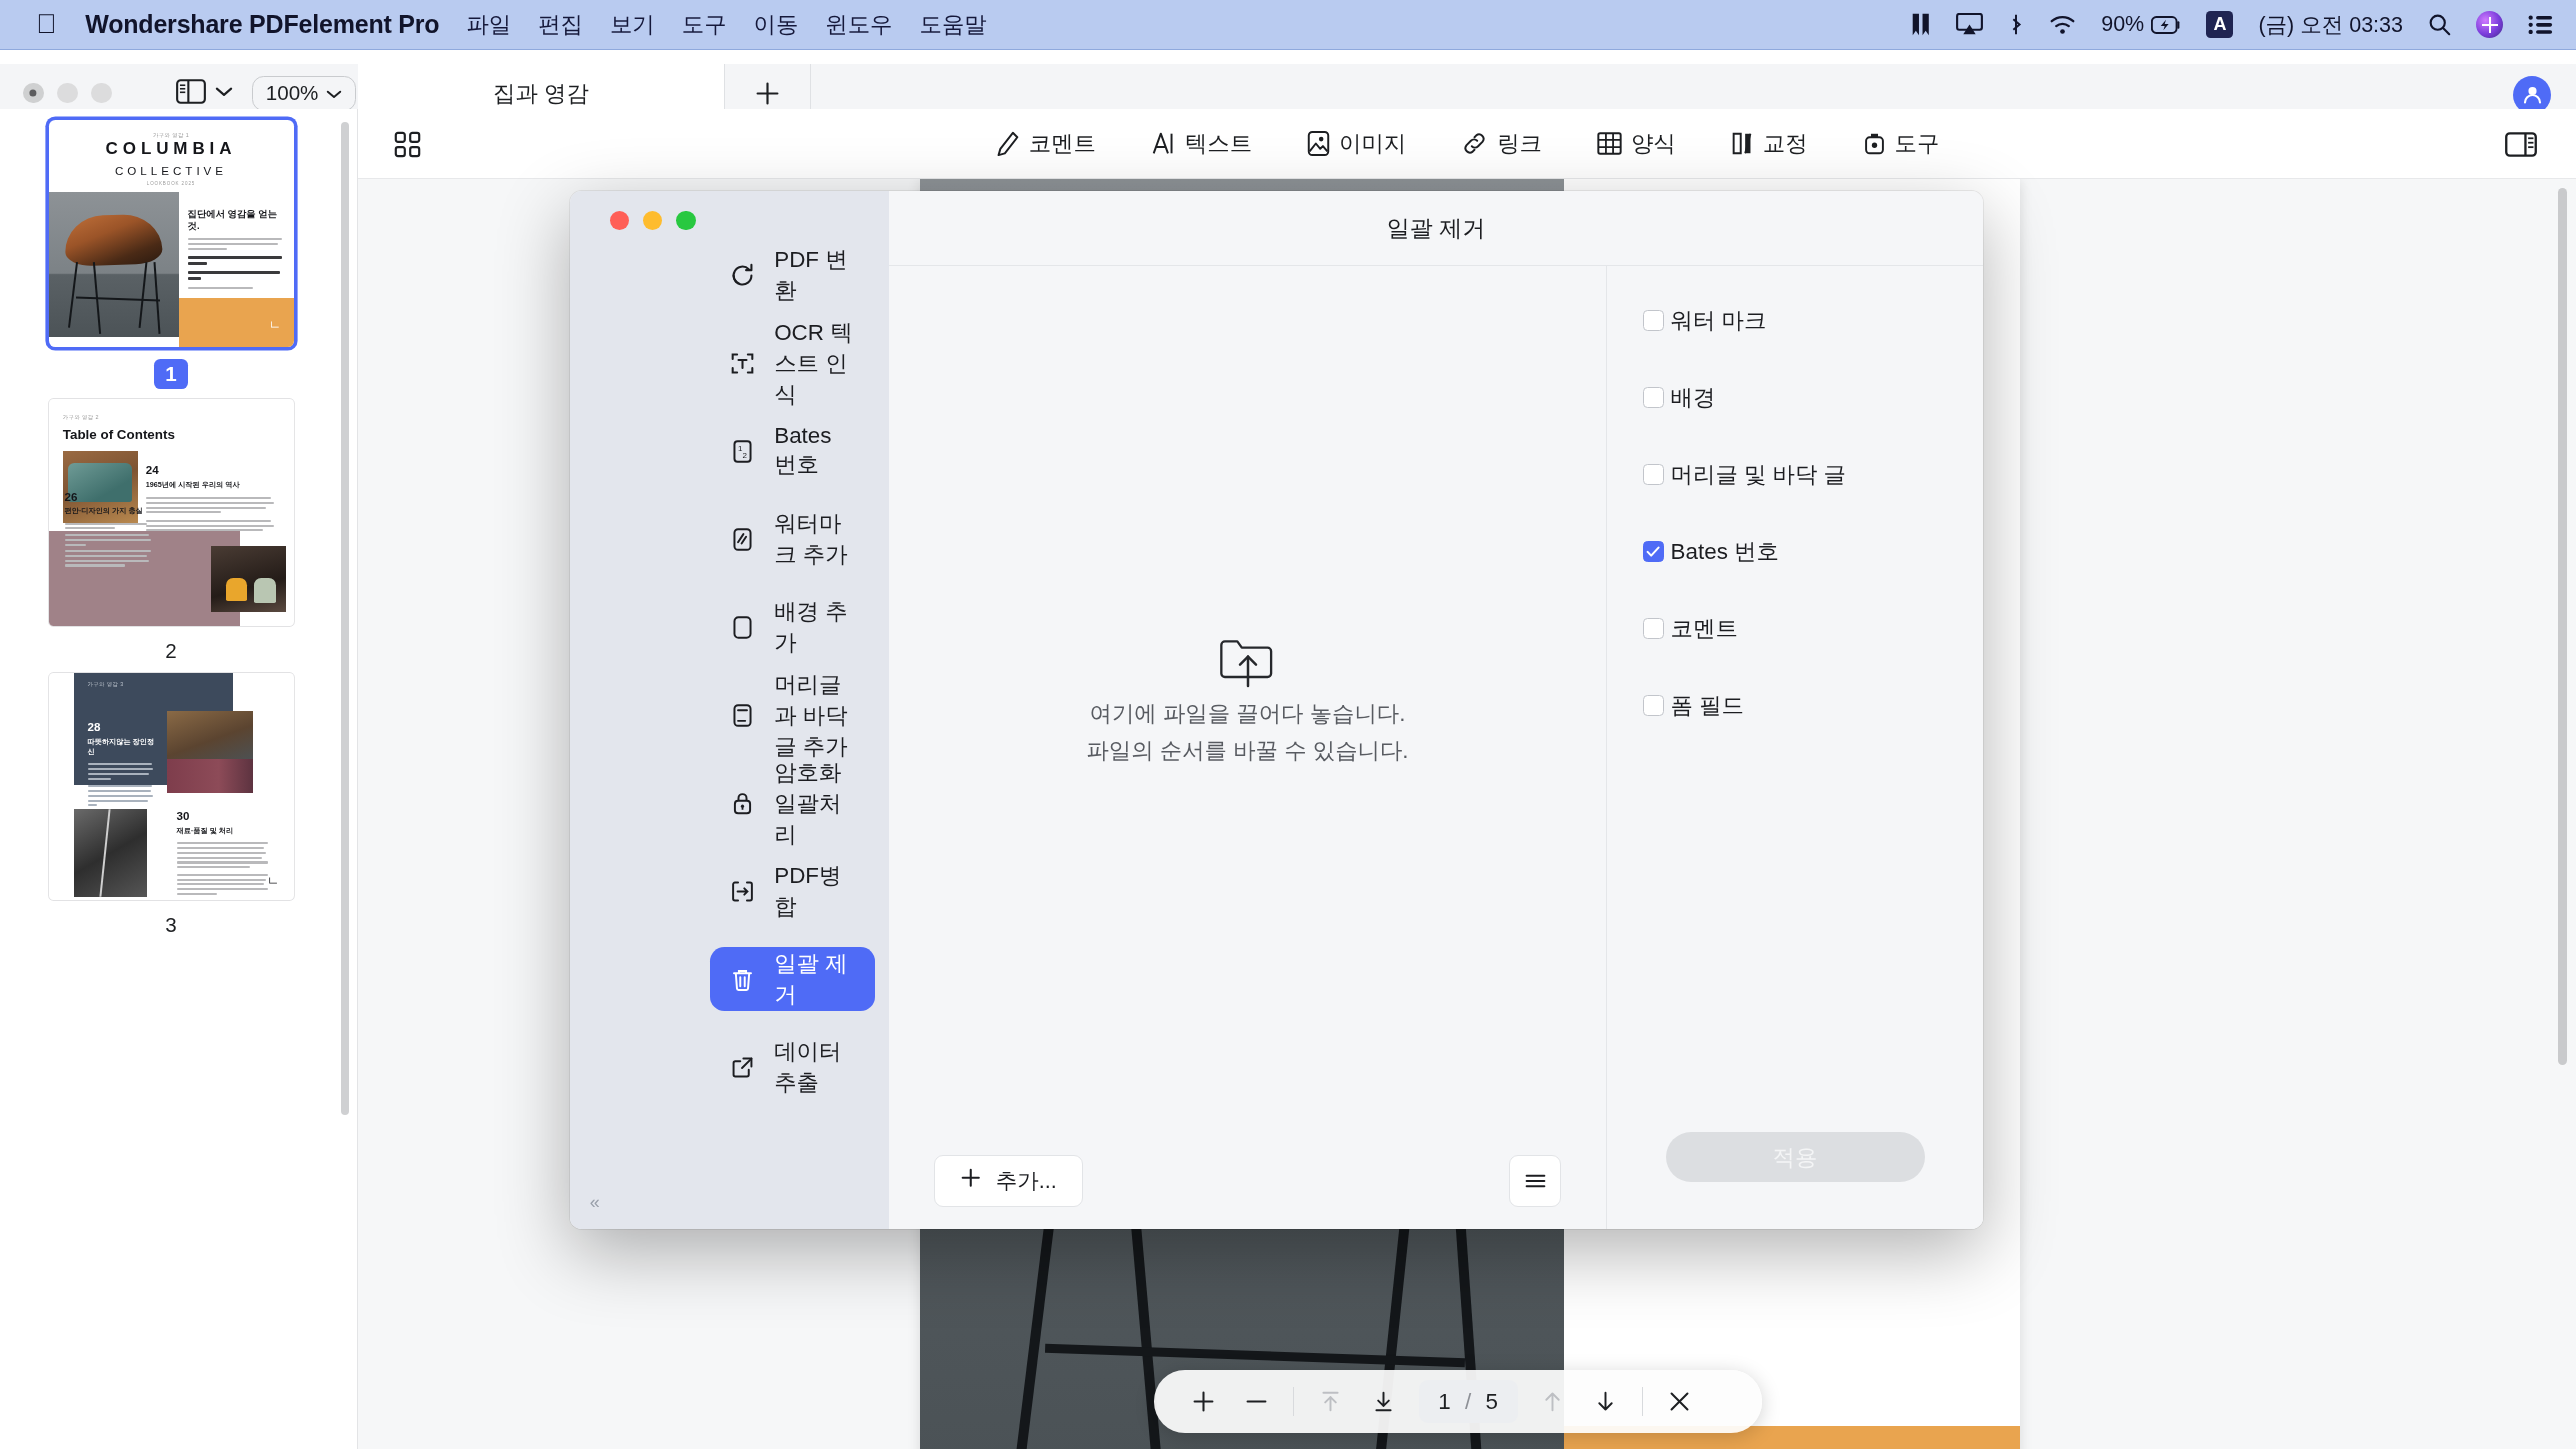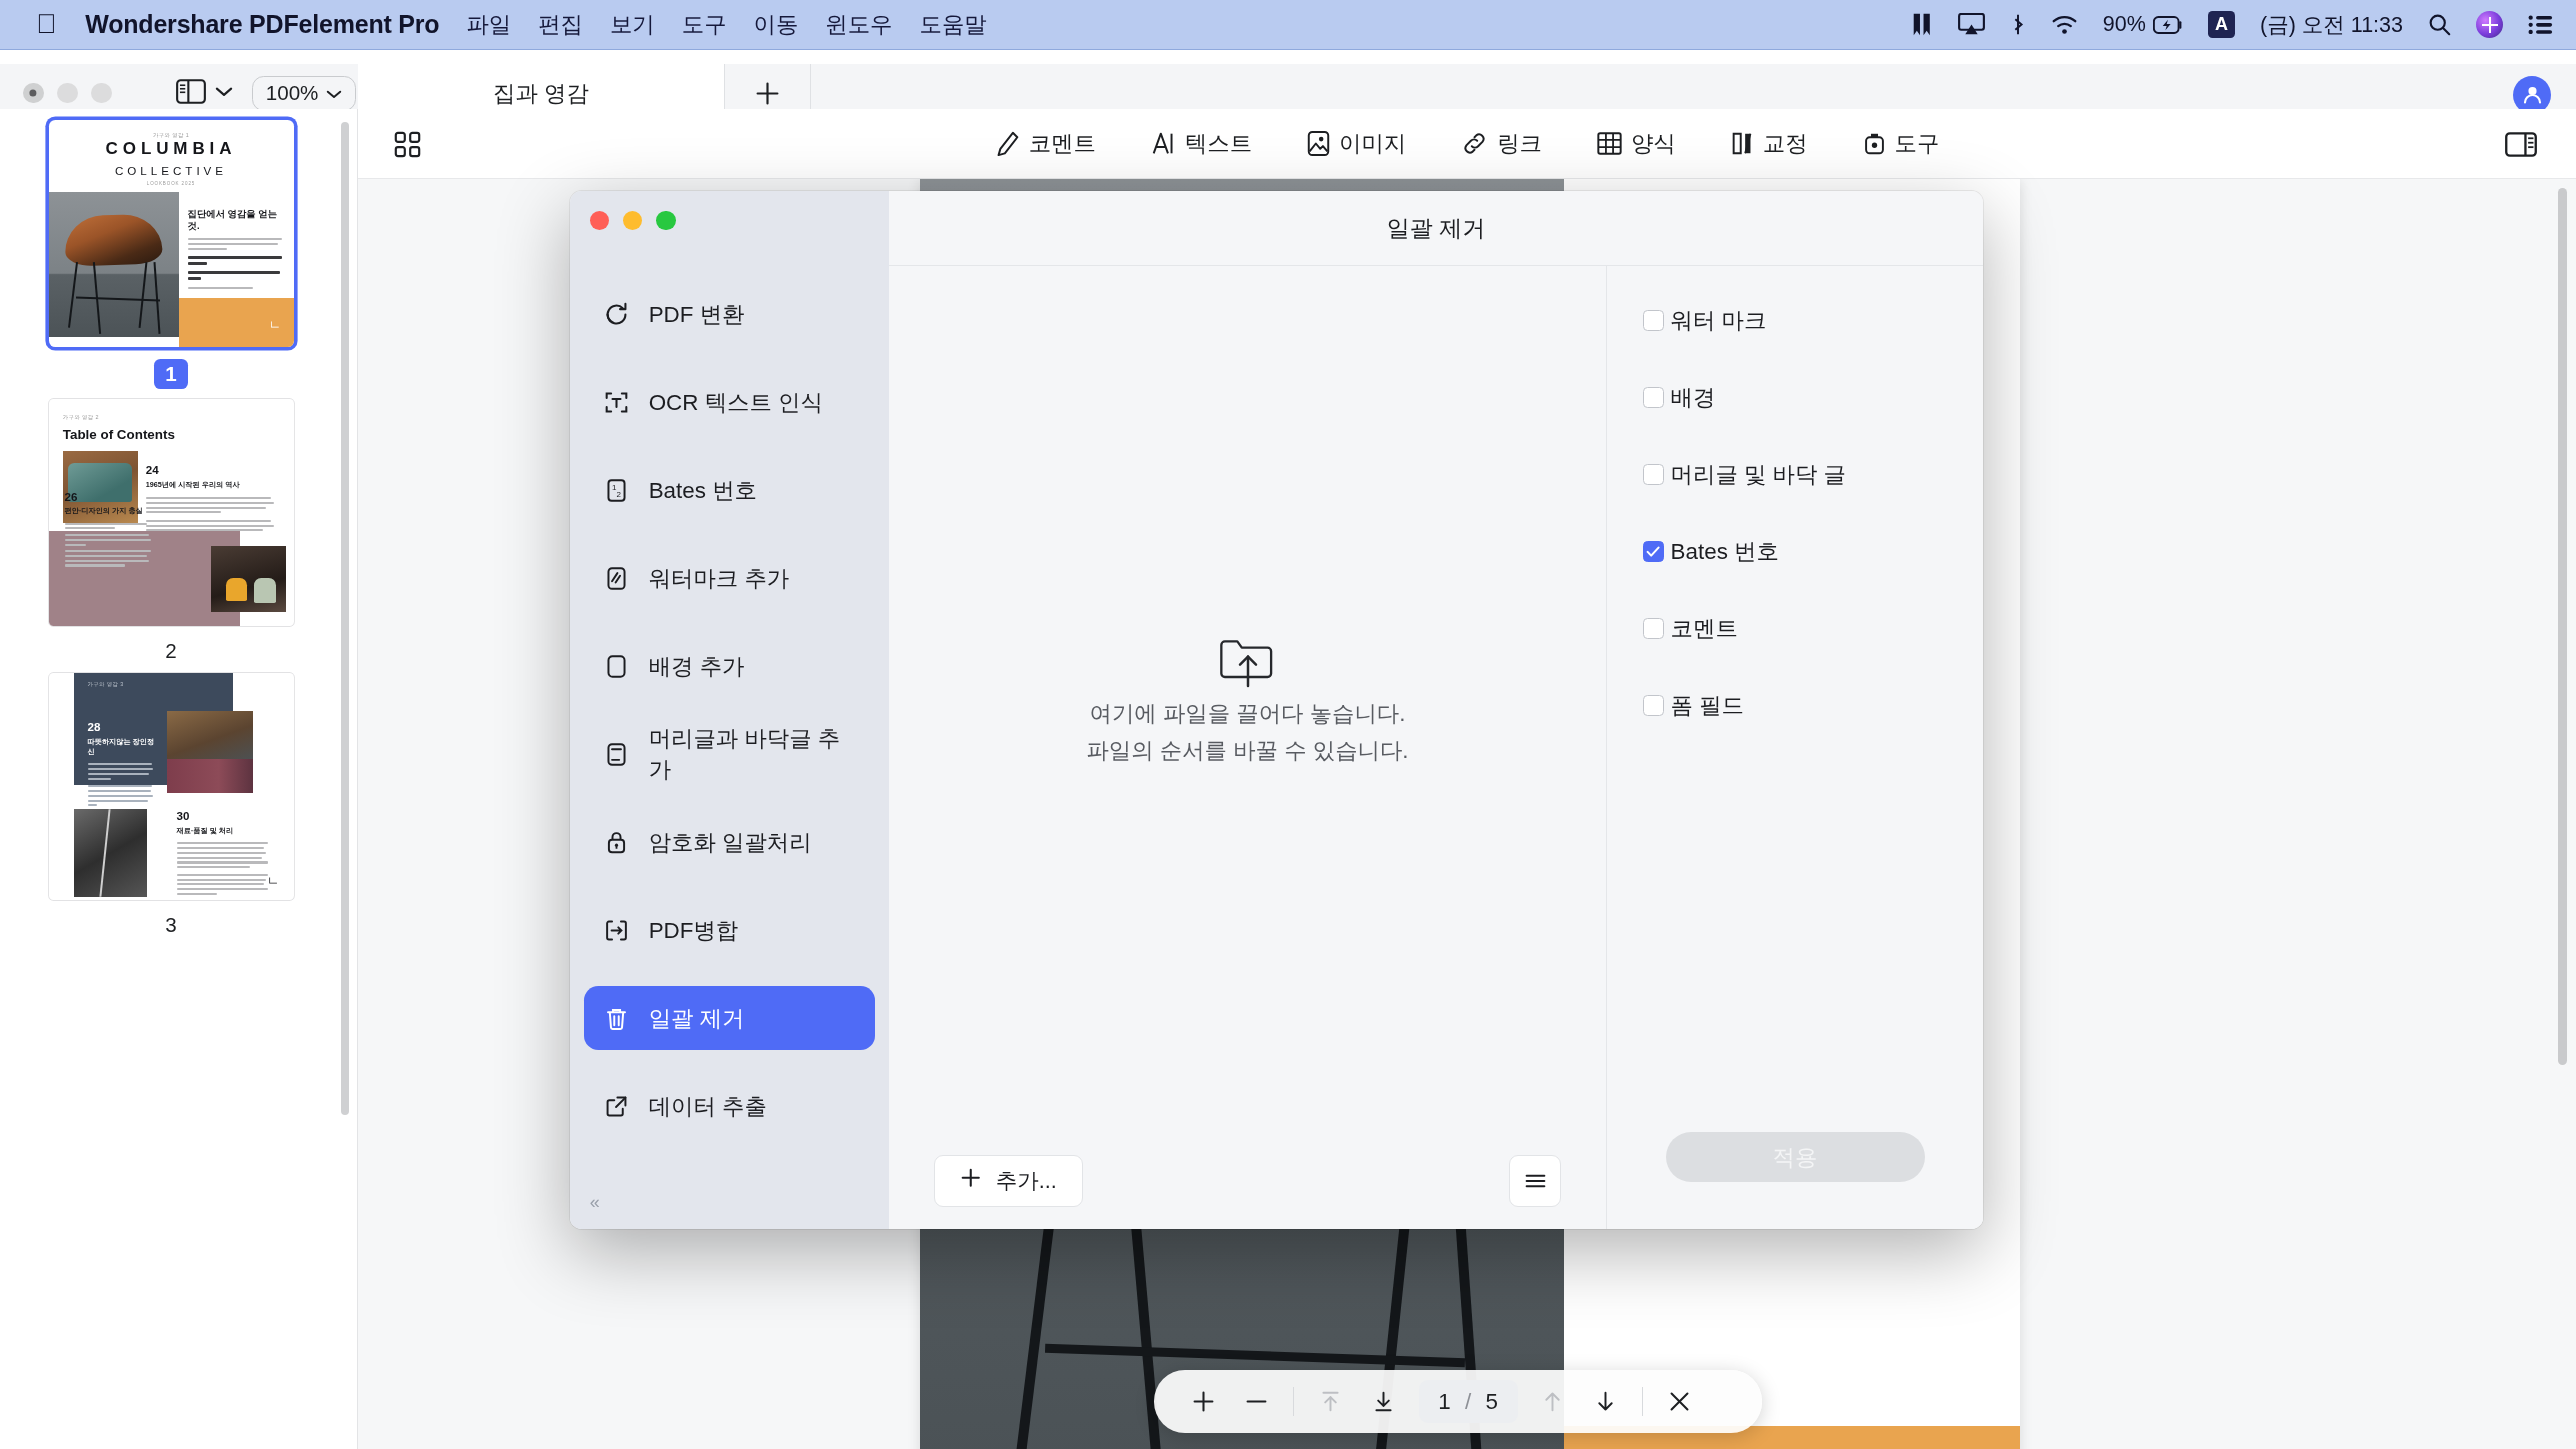--- a/index.html
+++ b/index.html
@@ -231,21 +231,21 @@
 
   
   .modal {
     position: absolute; left: 570px; top: 191px; width: 1413px; height: 1038px;
     background: #f5f6f8; border-radius: 11.6px;
     box-shadow: 0 23px 72px rgba(0,0,0,.30), 0 0 0 0.9px rgba(0,0,0,.07);
     overflow: hidden; display: flex;
   }
   .modal-side {
     width: 319px; background: #e3e6ed; position: relative;
-    display: flex; flex-direction: column;
+    display: flex;  padding-left: 20px;
   }
   .modal-traffic { display: flex; gap: 13.4px; padding: 19.7px 0 0 19.7px; }
   .mt { width: 19.7px; height: 19.7px; border-radius: 50%; }
   .mt.r { background: #ff5f57; }
   .mt.y { background: #febc2e; }
   .mt.g { background: #28c840; }
   .side-list { margin-top: 52px; padding: 0 14.3px; flex: 1; }
   .side-item {
     height: 64px; display: flex; align-items: center; gap: 19.7px;
     padding: 0 19.7px; border-radius: 14.3px;
@@ -363,21 +363,21 @@
       </div>
       <div class="mb-battery">
         <span>90%</span>
         <svg width="30" height="18" viewBox="0 0 34 20">
             <rect x="1" y="1" width="28" height="18" rx="5" fill="none" stroke="#11142b" stroke-width="2.2"></rect>
             <path d="M31 7v6" stroke="#11142b" stroke-width="2.4" stroke-linecap="round"></path>
             <path d="M17 4l-6 7h4.5L14 16l6-7h-4.5z" fill="#11142b"></path>
           </svg>
       </div>
       <div class="mb-abadge">A</div>
-      <div class="mb-clock">(금) 오전 11:33</div>
+      <div class="mb-clock">(금) 오전 03:33</div>
       <div class="mb-icon">
         <svg width="23" height="23" viewBox="0 0 26 26">
             <circle cx="11" cy="11" r="8" fill="none" stroke="#11142b" stroke-width="2.4"></circle>
             <path d="M17 17l7 7" stroke="#11142b" stroke-width="2.4" stroke-linecap="round"></path>
           </svg>
       </div>
       <div>
           <div class="siri"></div>
         </div>
       <div class="mb-icon">

